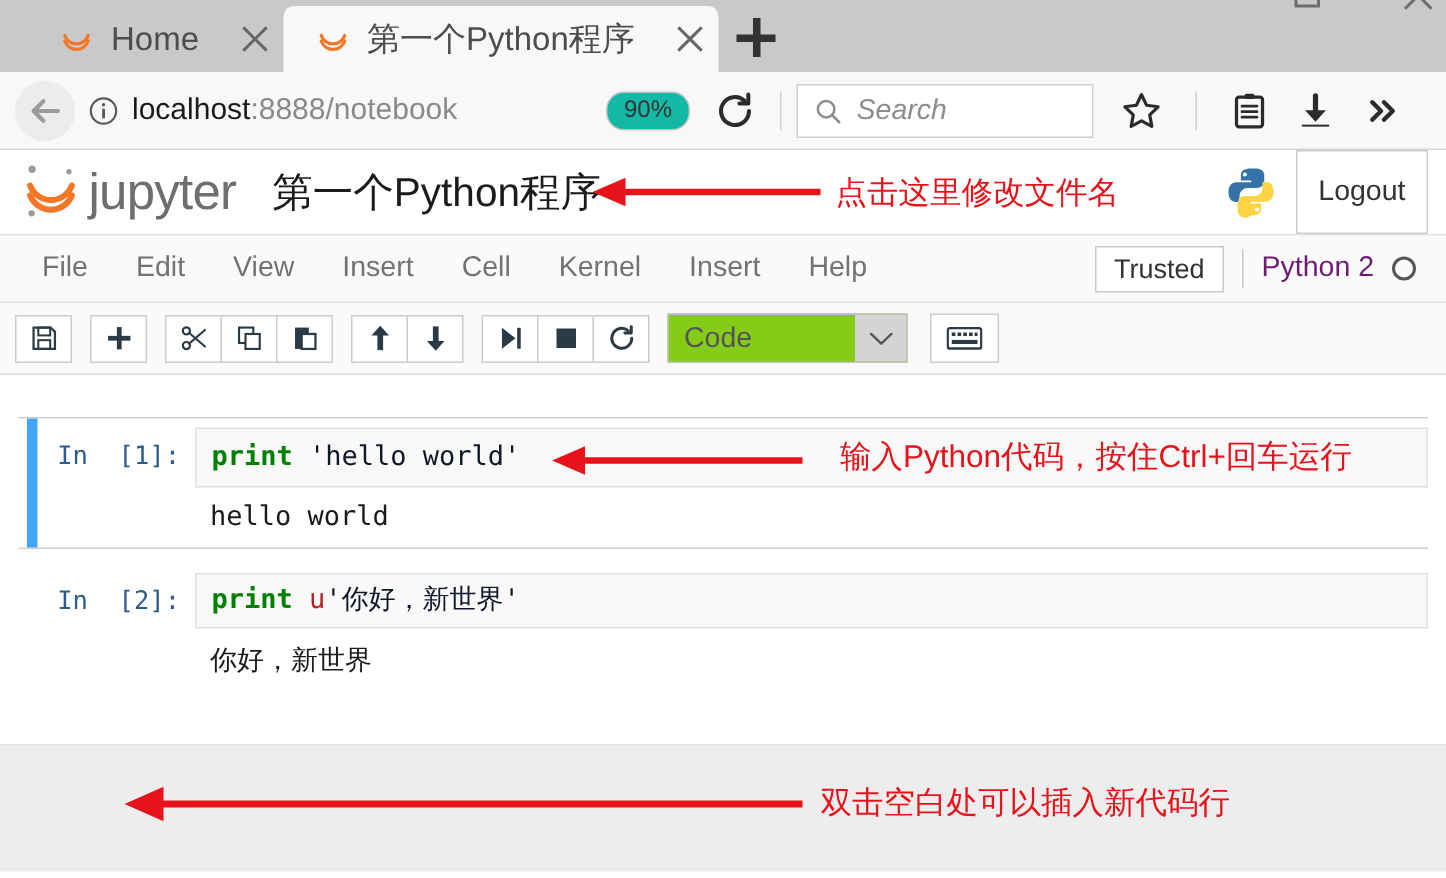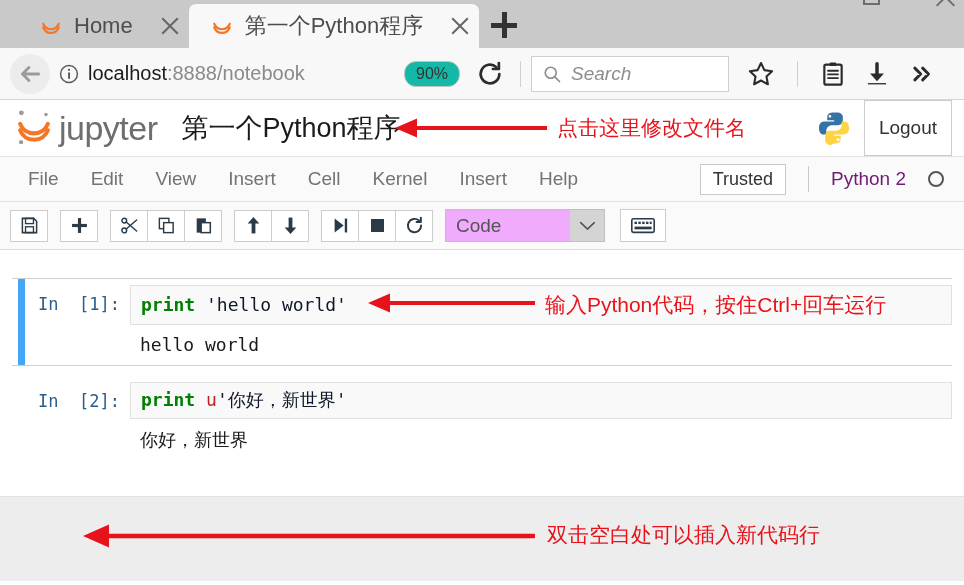--- a/index.html
+++ b/index.html
@@ -258,21 +258,21 @@
   }
   .menu-item {
     font-size: 19px;
     color: #737373;
     padding: 6px 16px;
   }
   .mb-right {
     margin-left: auto;
     display: flex;
     align-items: center;
-    gap: 22px;
+    gap: 12px;
     padding-right: 8px;
   }
   .trusted {
     border: 1px solid #c9c9c9;
     background: #fff;
     font-size: 18px;
     color: #333;
     padding: 4px 12px;
   }
   .mb-sep { width: 1px; height: 26px; background: #c9c9c9; }
@@ -305,21 +305,21 @@
     justify-content: center;
     margin-left: -1px;
   }
   .tb-group .tb-btn:first-child { margin-left: 0; }
   .select-wrap {
     display: flex;
     align-items: center;
     width: 160px;
     height: 33px;
     border: 1px solid #bfbfbf;
-    background: #f0abfc;
+    background: #84cc16;
     margin-right: 16px;
   }
   .select-label {
     flex: 1;
     font-size: 19px;
     color: #555;
     padding-left: 10px;
   }
   .select-arrow {
     width: 34px; height: 31px;
@@ -381,22 +381,22 @@
     color: #1a1a1a;
     padding: 9px 10px 4px 10px;
     white-space: pre;
   }
   .out-cjk { font-family: "DejaVu Sans", sans-serif; font-size: 18px; }
 
   
   .anno-inline {
     margin-left: 18px;
     display: flex;
-    align-items: flex-start;
-    gap: 10px;
+    align-items: flex-end;
+    gap: 25px;
     font-family: "Liberation Sans", sans-serif;
   }
 
   
   .jp-empty {
     background: #ededed;
     border-top: 1px solid #e2e2e2;
     height: 85px;
     position: relative;
   }

